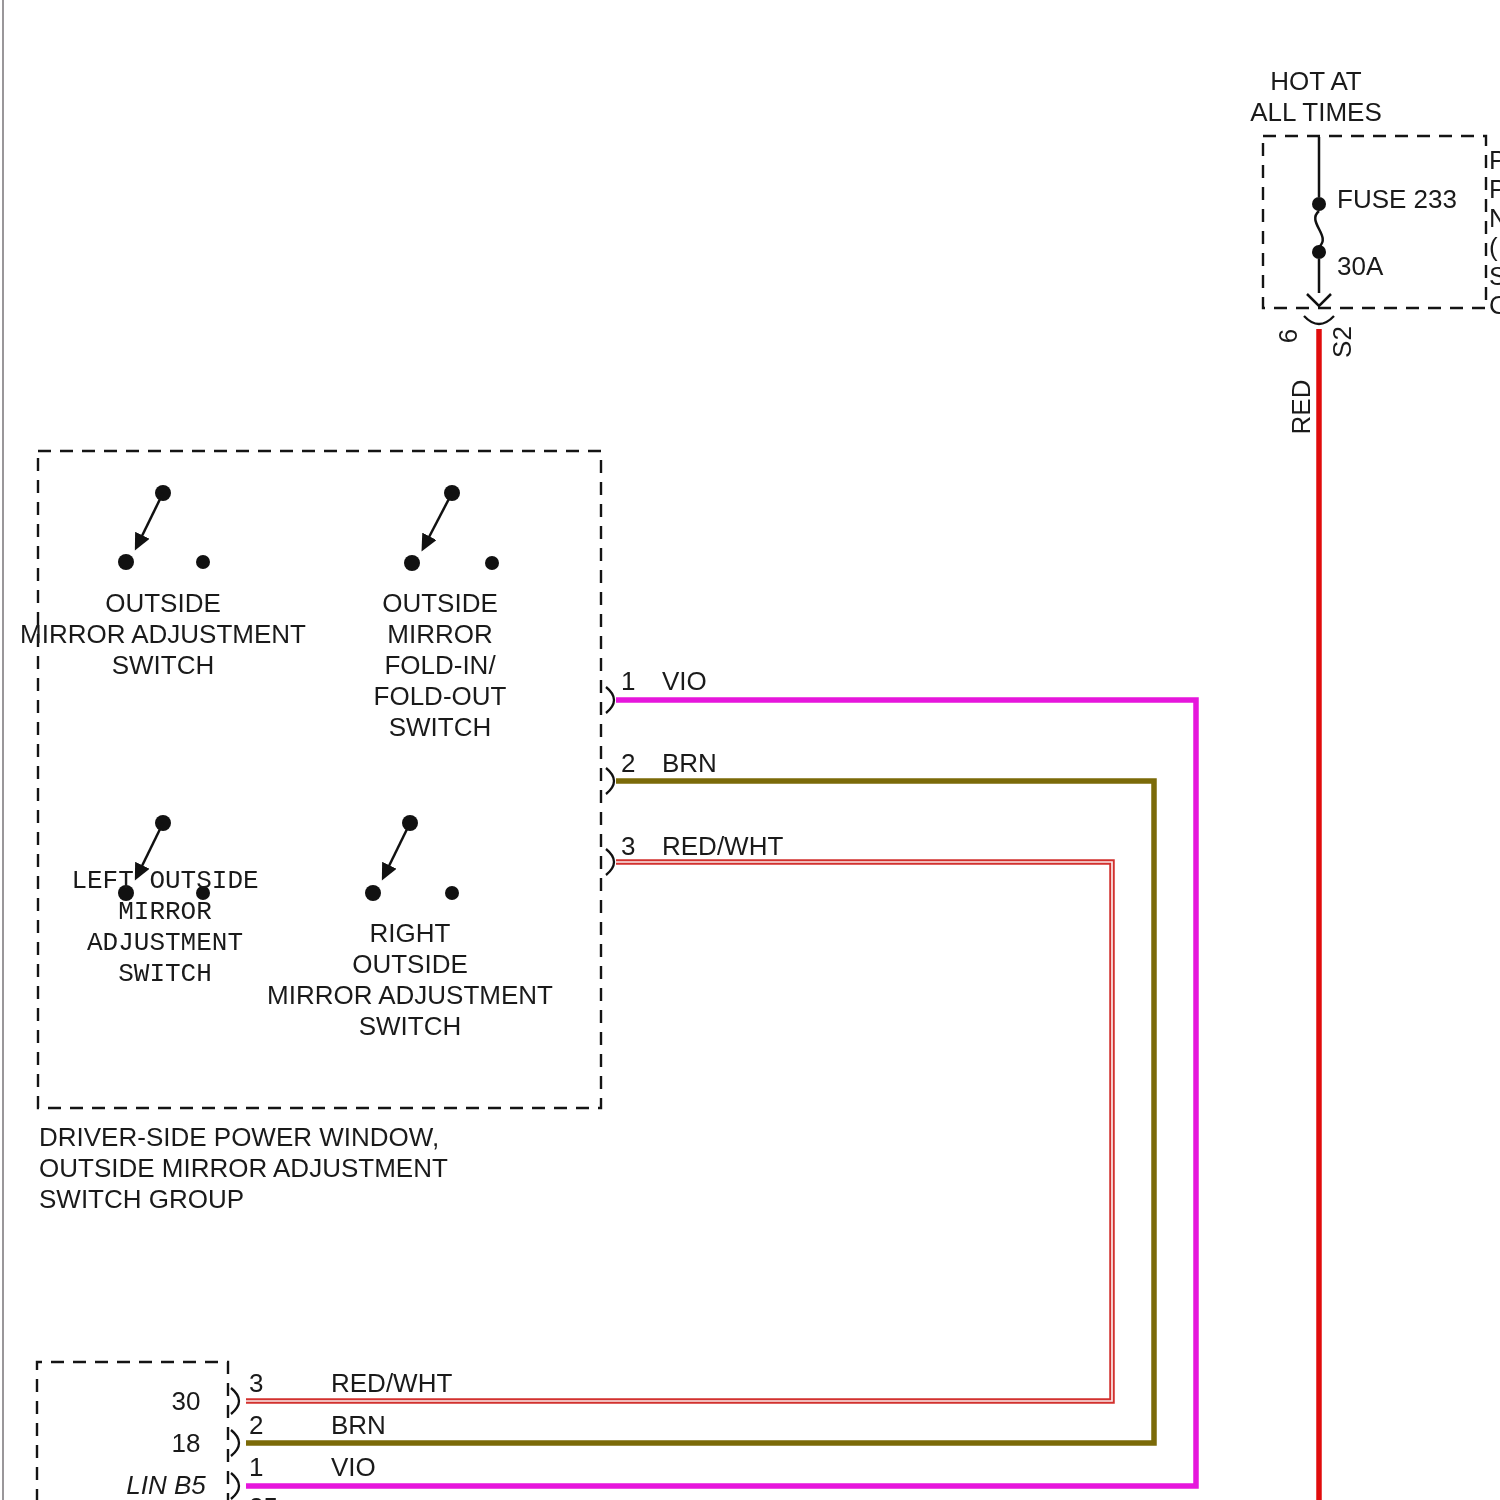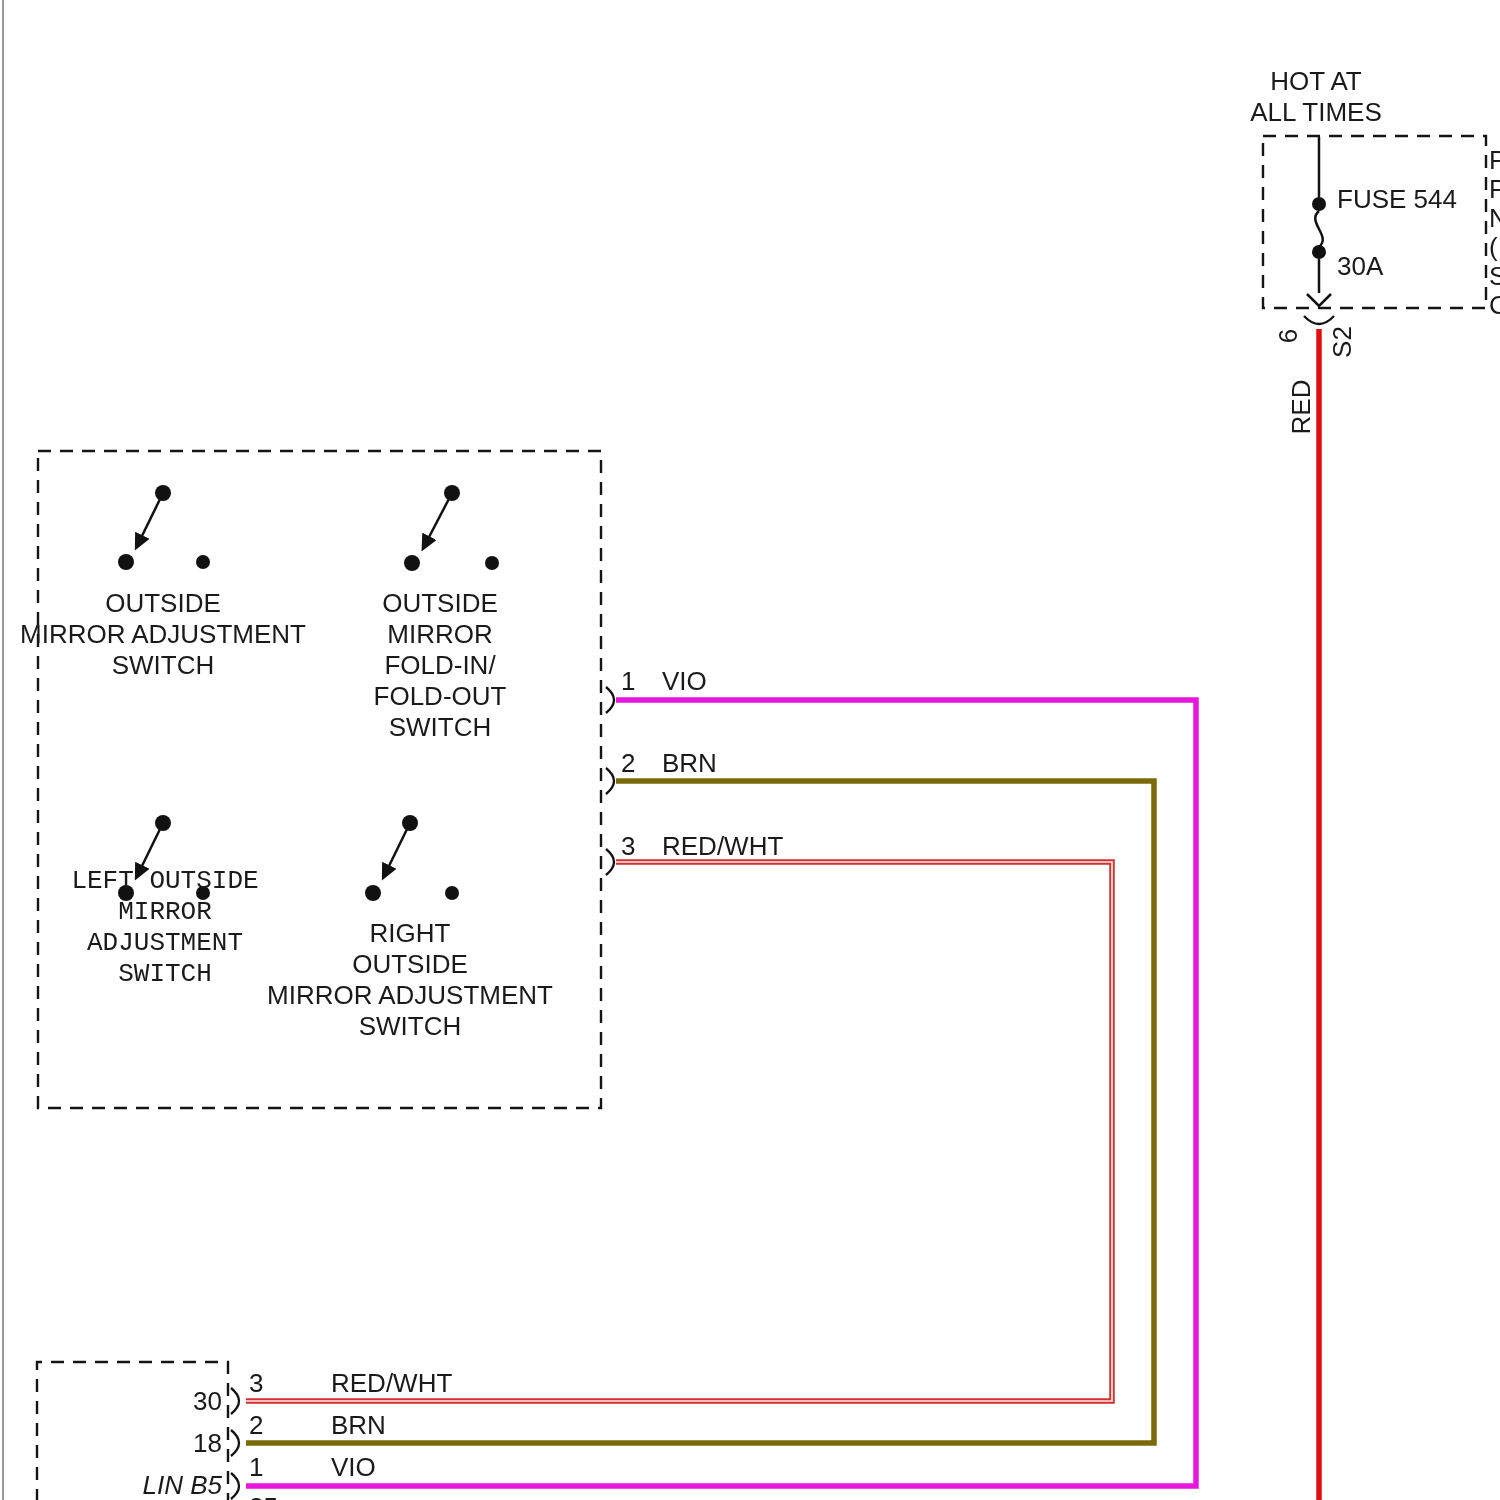--- a/index.html
+++ b/index.html
@@ -6,21 +6,21 @@
   #canvas {
     position:relative; width:1500px; height:1500px;
     background:#ffffff; overflow:hidden;
     font-family:"Liberation Sans", sans-serif; color:#1a1a1a;
   }
   .edge-line { position:absolute; left:2px; top:0; width:2px; height:1500px; background:#9a979a; }
   svg.layer { position:absolute; left:0; top:0; }
   .t { position:absolute; font-size:26px; line-height:31px; color:#1a1a1a; white-space:pre-line; }
   .single { line-height:26px; white-space:nowrap; }
   .center { text-align:center; }
-  .right { text-align:right; }
+  .right { text-align:center; }
   .rot {
     line-height:26px; white-space:nowrap;
     transform:translate(-50%,-50%) rotate(-90deg);
   }
 </style>
 </head>
 <body>
 
 <div id="canvas">
 
@@ -83,21 +83,21 @@
     <g fill="#111">
       <circle cx="410" cy="823" r="8"></circle>
       <circle cx="373" cy="893" r="8"></circle>
       <circle cx="452" cy="893" r="7"></circle>
       <line x1="410" y1="823" x2="388" y2="868" stroke="#111" stroke-width="2.5" marker-end="url(#arrowhead)"></line>
     </g>
   </svg>
 
   <div class="t center" style="left:1216px; top:66px; width:200px;">HOT AT
 ALL TIMES</div>
-  <div class="t single" style="left:1337px; top:186px;">FUSE 544</div>
+  <div class="t single" style="left:1337px; top:186px;">FUSE 233</div>
   <div class="t single" style="left:1337px; top:253px;">30A</div>
   <div class="t rot" style="left:1288px; top:336px;">6</div>
   <div class="t rot" style="left:1342px; top:342px;">S2</div>
   <div class="t rot" style="left:1301px; top:407px;">RED</div>
 
   <div class="t single" style="left:1489px; top:147px;">P</div>
   <div class="t single" style="left:1489px; top:176px;">P</div>
   <div class="t single" style="left:1489px; top:205px;">N</div>
   <div class="t single" style="left:1489px; top:234px;">(</div>
   <div class="t single" style="left:1489px; top:263px;">S</div>
@@ -113,20 +113,23 @@
 SWITCH</div>
   <div class="t center" style="left:15px; top:866px; width:300px;font-family:Liberation Mono, monospace;">LEFT OUTSIDE
 MIRROR
 ADJUSTMENT
 SWITCH</div>
   <div class="t center" style="left:260px; top:918px; width:300px;">RIGHT
 OUTSIDE
 MIRROR ADJUSTMENT
 SWITCH</div>
 
+  <div class="t" style="left:39px; top:1122px;">DRIVER-SIDE POWER WINDOW,
+OUTSIDE MIRROR ADJUSTMENT
+SWITCH GROUP</div>
 
   <div class="t single" style="left:621px; top:668px;">1</div>
   <div class="t single" style="left:662px; top:668px;">VIO</div>
   <div class="t single" style="left:621px; top:750px;">2</div>
   <div class="t single" style="left:662px; top:750px;">BRN</div>
   <div class="t single" style="left:621px; top:833px;">3</div>
   <div class="t single" style="left:662px; top:833px;">RED/WHT</div>
 
   <div class="t single right" style="left:150px; top:1388px; width:72px;">30</div>
   <div class="t single right" style="left:150px; top:1430px; width:72px;">18</div>

